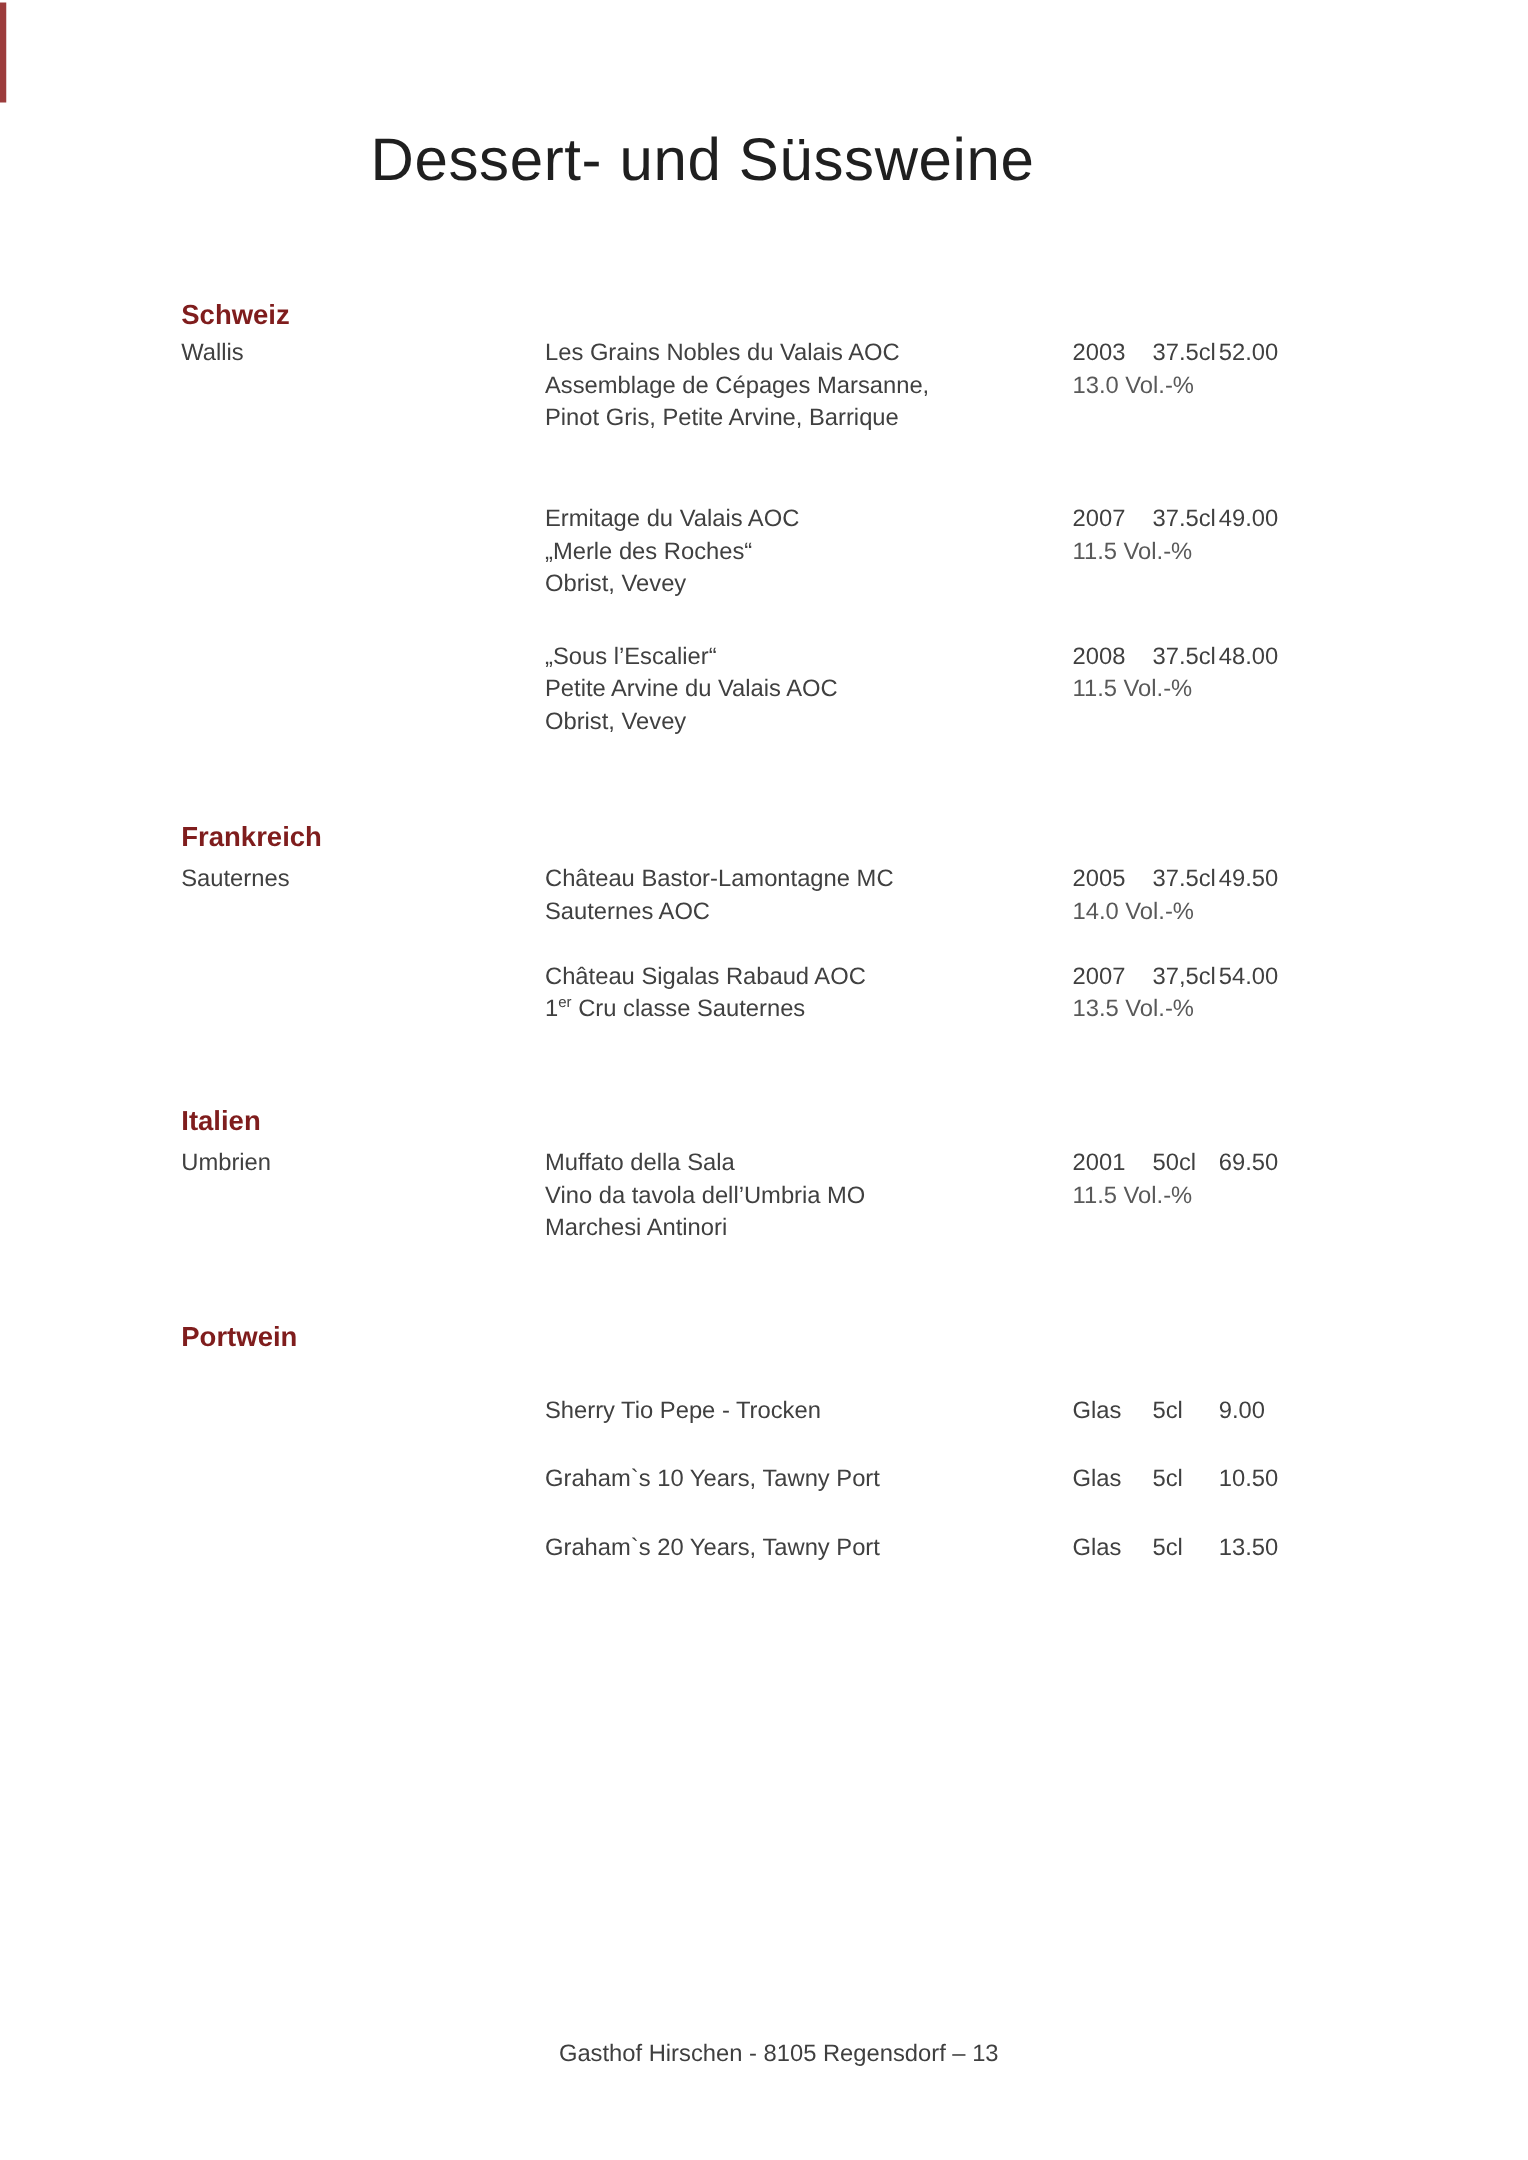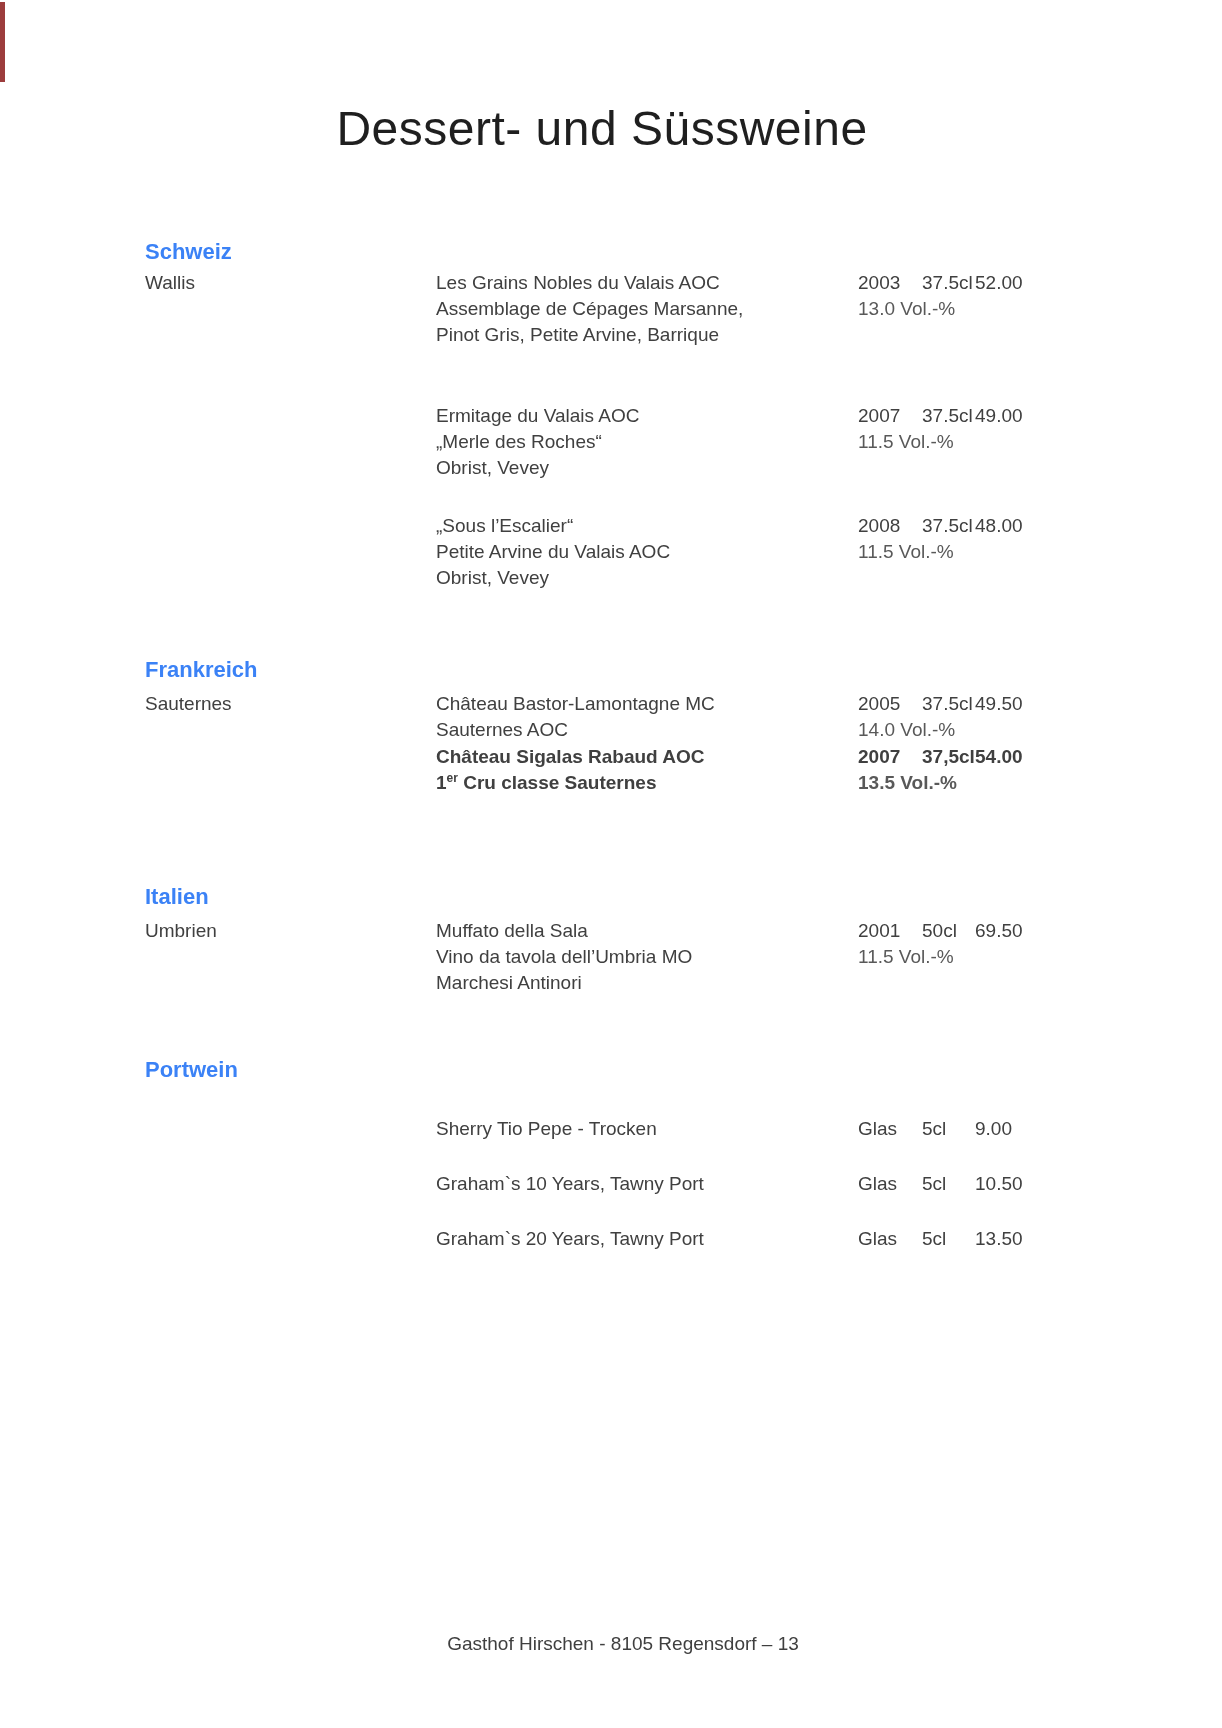--- a/index.html
+++ b/index.html
@@ -22,29 +22,28 @@
   .title {
     position: absolute;
     top: 102px; left: 0;
     width: 1124px;
     text-align: center;
     font-size: 48px;
     line-height: 54px;
     font-weight: 400;
     color: #1f1f1f;
     letter-spacing: 0.5px;
-    padding-left: 40px;
   }
   .section-heading {
     position: absolute;
     left: 145px;
     font-size: 22px;
     font-weight: 700;
     line-height: 26px;
-    color: #3b82f6;
+    color: #7f1d1d;
   }
   .wine {
     position: absolute;
     left: 145px;
     width: 930px;
     display: grid;
     grid-template-columns: 291px 422px 117px 100px;
     font-size: 19px;
     line-height: 26px;
     color: #404040;
@@ -71,21 +70,21 @@
     width: 1246px;
     text-align: center;
     font-size: 19px;
     line-height: 26px;
     color: #3f3f3f;
   }
   
   #h0 { top: 239px; }  #h1 { top: 657px; }  #h2 { top: 884px; }  #h3 { top: 1057px; }
   
   #w00 { top: 270px; } #w01 { top: 403px; } #w02 { top: 513px; }
-  #w10 { top: 691px; } #w11 { top: 744px; font-weight: bold; }
+  #w10 { top: 691px; } #w11 { top: 769px; }
   #w20 { top: 918px; }
   #w30 { top: 1116px; } #w31 { top: 1171px; } #w32 { top: 1226px; }
 </style>
 </head>
 <body>
 
 <div class="page">
 
   <div class="scan-artifact"></div>
 

